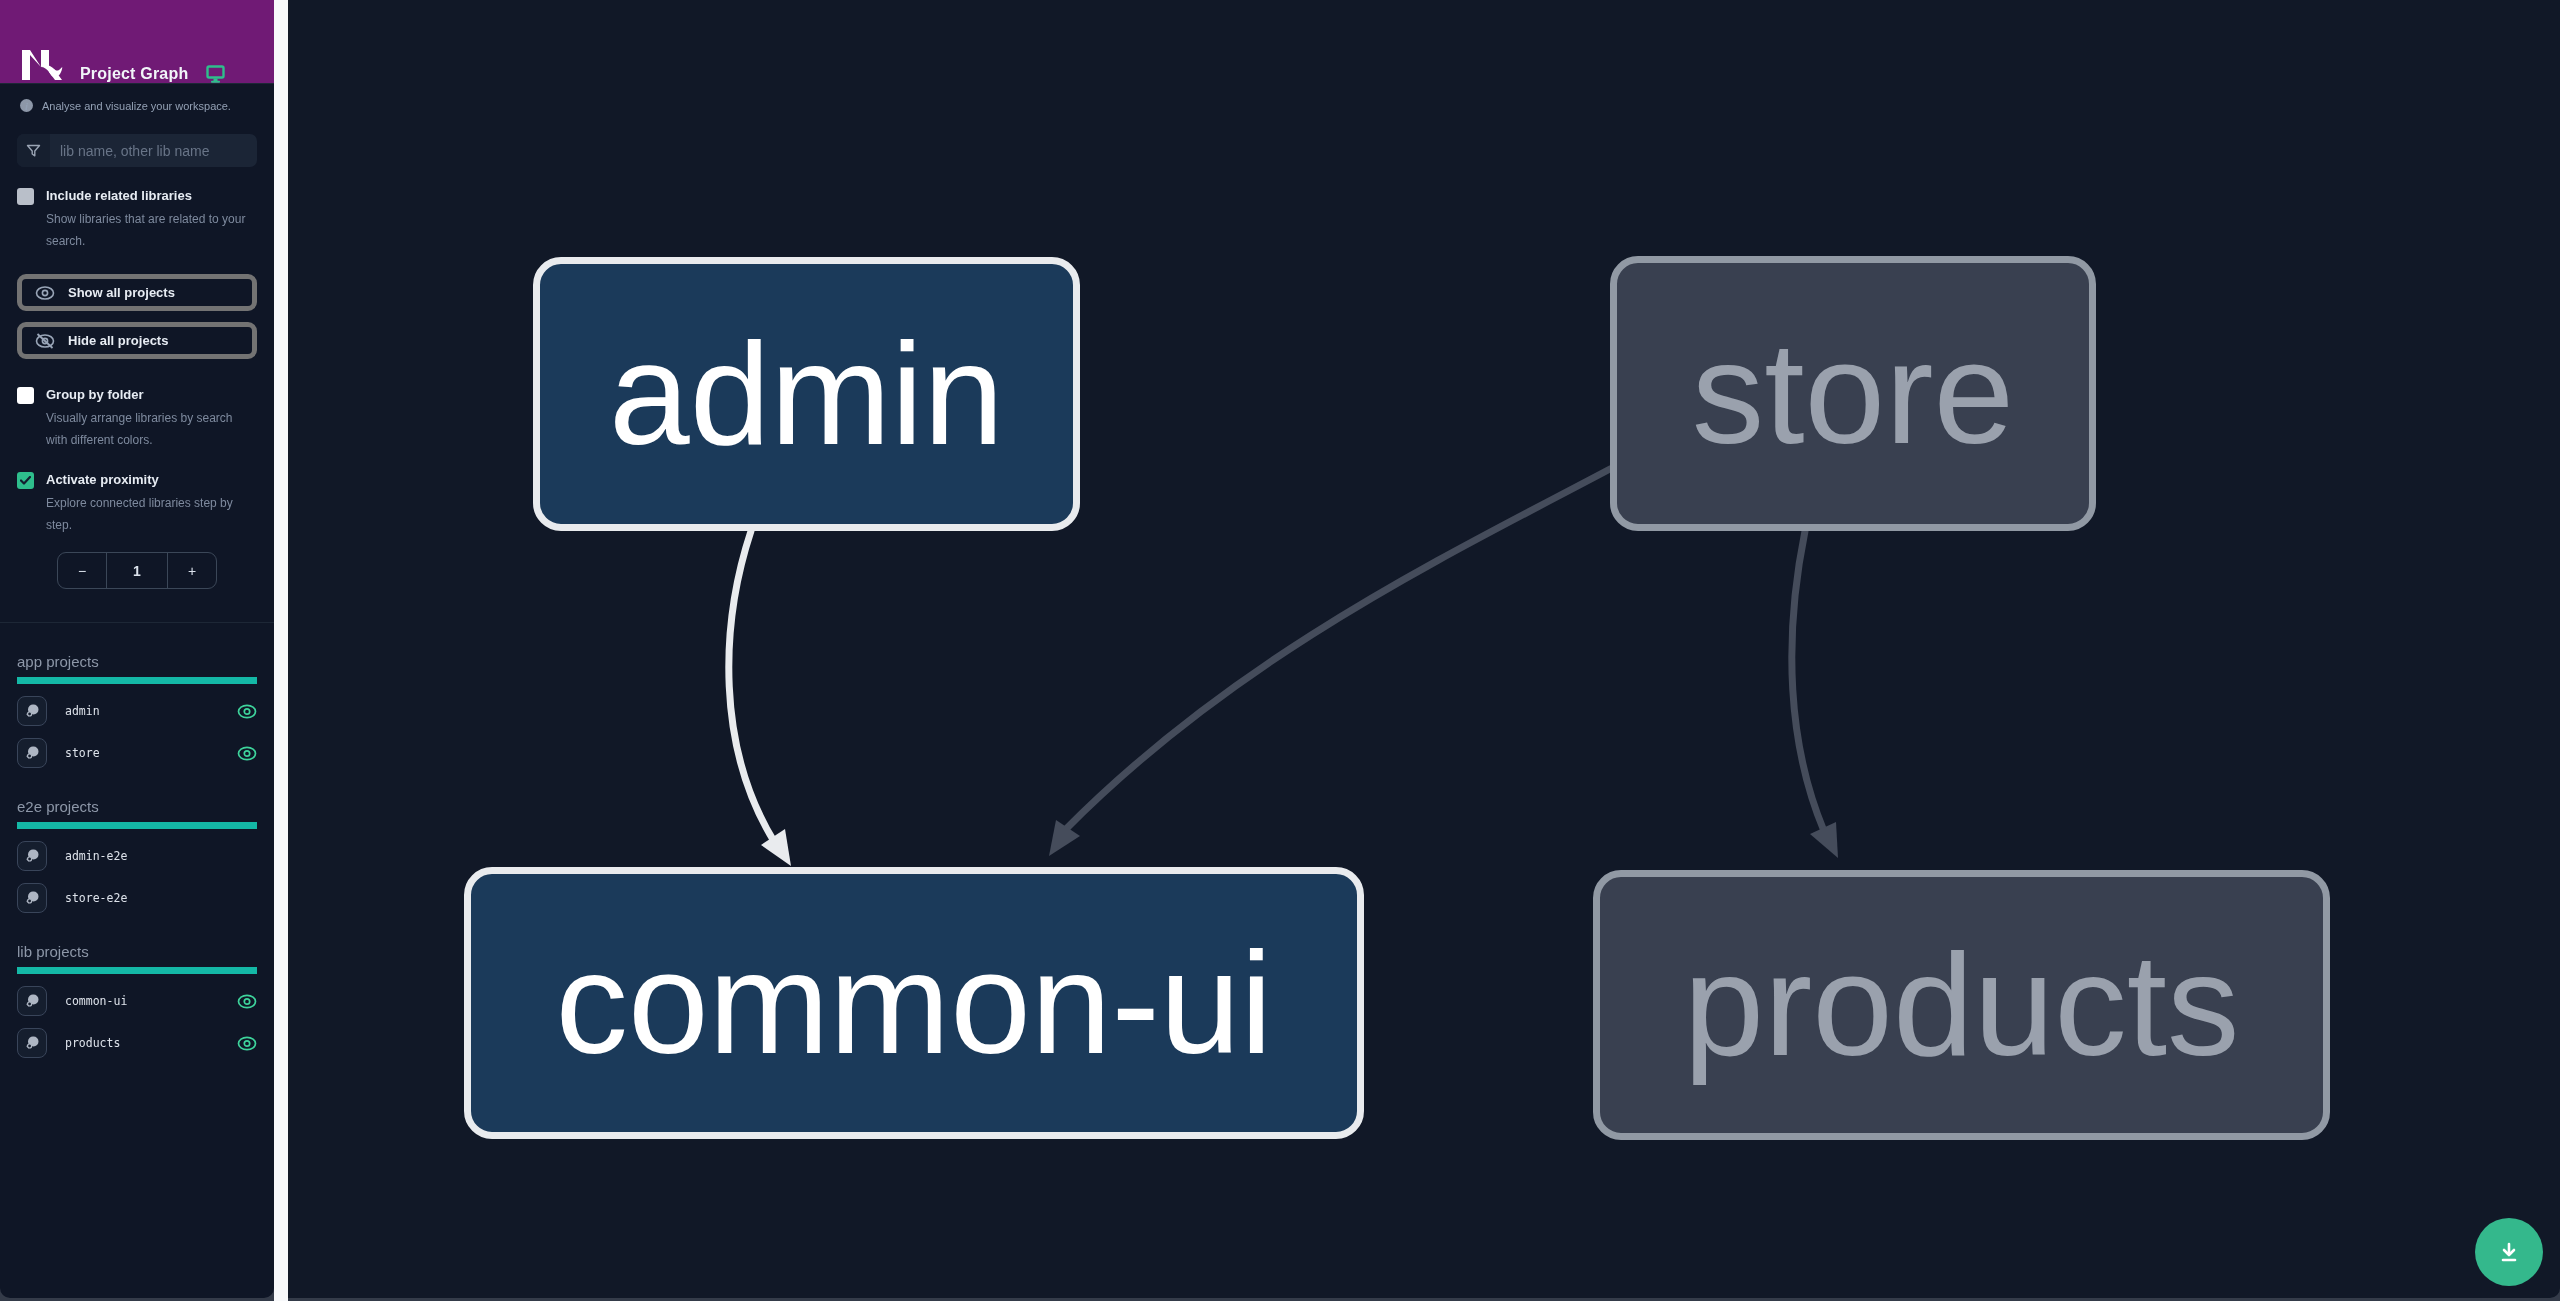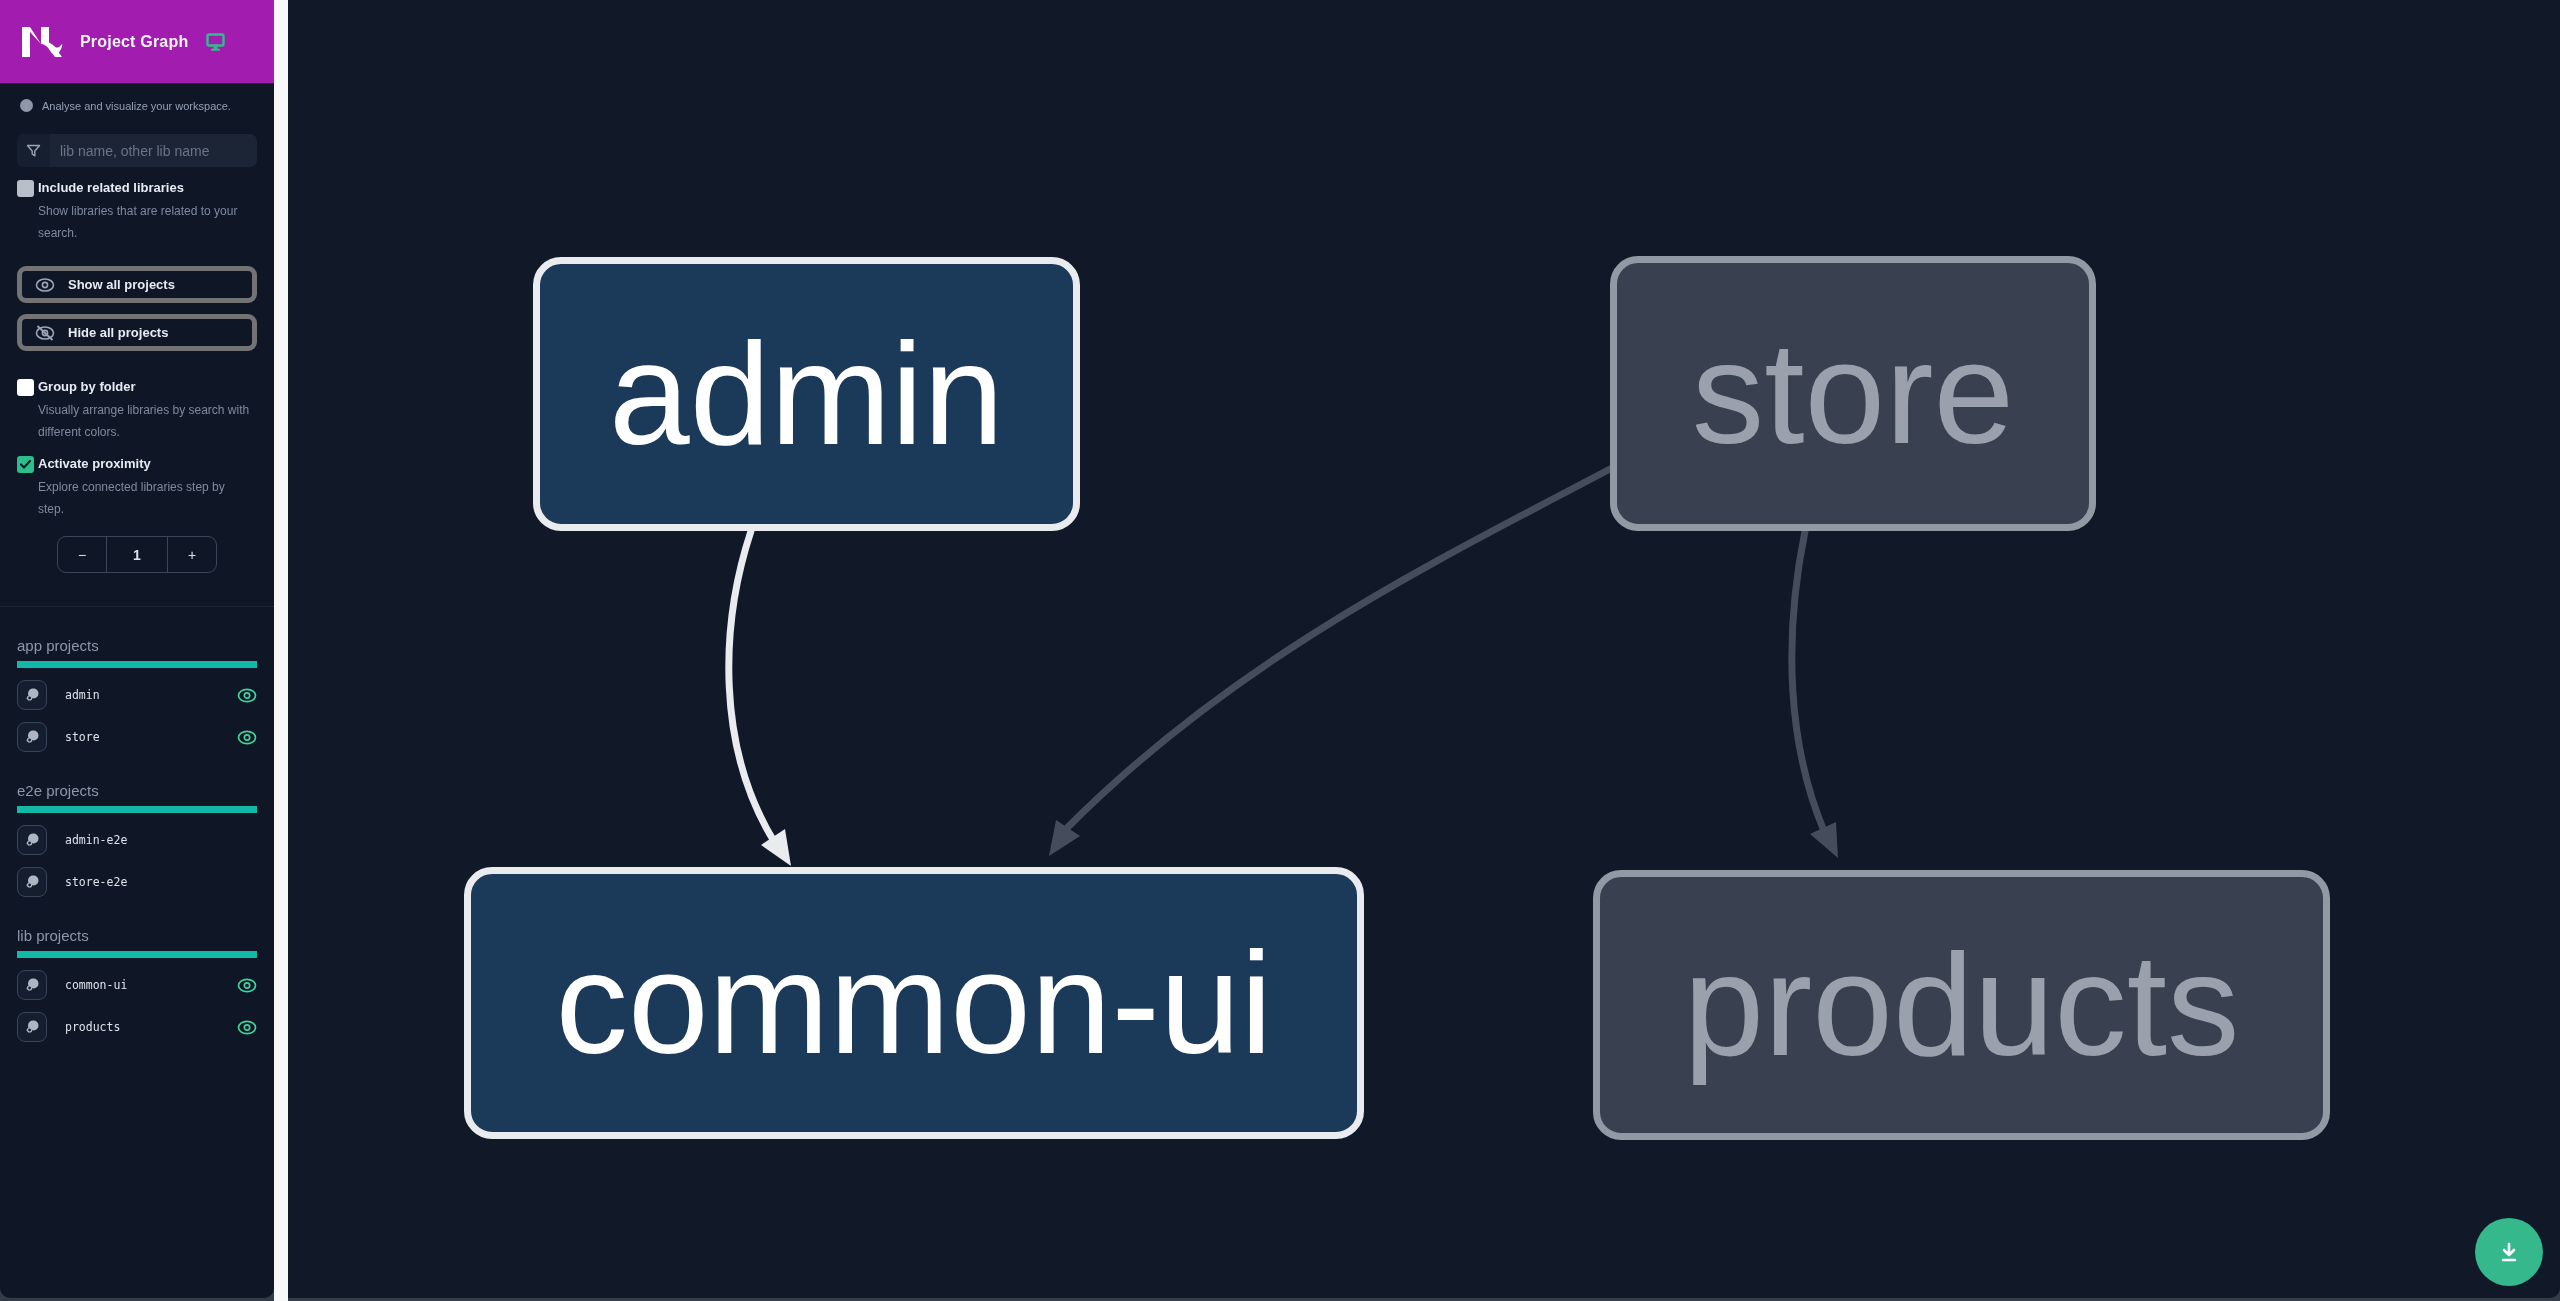--- a/index.html
+++ b/index.html
@@ -15,22 +15,22 @@
     position:absolute; left:274px; top:0; width:14px; height:1301px;
     background:#f7f8fa;
   }
   .canvas {
     position:absolute; left:288px; top:0; width:2272px; height:1298px;
     background:#111827; border-radius:0 0 10px 0; overflow:hidden;
   }
 
   
   .sb-header {
-    height:84px; display:flex; align-items:center; padding:0 20px;
-    border-bottom:1px solid #1d2736; background:#a21caf;
+    height:84px; display:flex; align-items:flex-end; padding:0 20px;
+    border-bottom:1px solid #1d2736; background:#701a75;
   }
   .nx-logo { width:44px; height:36px; flex:0 0 auto; }
   .sb-title { font-size:16px; font-weight:700; color:#f1f5f9; margin-left:16px; letter-spacing:.2px; }
   .monitor-icon { margin-left:18px; display:flex; }
 
   .tagline { display:flex; align-items:center; gap:9px; margin:15px 0 0 20px; }
   .info-dot {
     width:13px; height:13px; border-radius:50%; background:#8d97a8;
     color:#0f1626; font-size:9px; font-weight:700; display:flex; align-items:center; justify-content:center;
     font-family:"Liberation Serif", serif; font-style:italic;
@@ -43,21 +43,21 @@
     display:flex; align-items:stretch; background:#1b2536;
   }
   .filter-icon-cell { width:33px; display:flex; align-items:center; justify-content:center; background:#161f2f; }
   .filter-box input {
     flex:1; background:transparent; border:none; outline:none; color:#cbd3df;
     font-size:14px; padding:8px 10px; font-family:"Liberation Sans", sans-serif;
   }
   .filter-box input::placeholder { color:#687487; }
 
   
-  .check-row { display:grid; grid-template-columns:17px 1fr; column-gap:4px; margin:12px 17px 0; }
+  .check-row { display:grid; grid-template-columns:17px 1fr; column-gap:12px; margin:20px 17px 0; }
   .checkbox { width:17px; height:17px; border-radius:3px; margin-top:1px; }
   .checkbox.plain { background:#b9bfc9; }
   .checkbox.white { background:#ffffff; }
   .checkbox.checked { background:#2ebe8c; display:flex; align-items:center; justify-content:center; }
   .check-label { font-size:13px; font-weight:700; color:#e7ecf3; line-height:17px; }
   .check-desc { grid-column:2; font-size:12px; color:#7e8a9e; line-height:22px; margin-top:3px; max-width:212px; }
 
   
   .sb-btn {
     margin:22px 17px 0; height:37px; width:240px; border-radius:9px;

